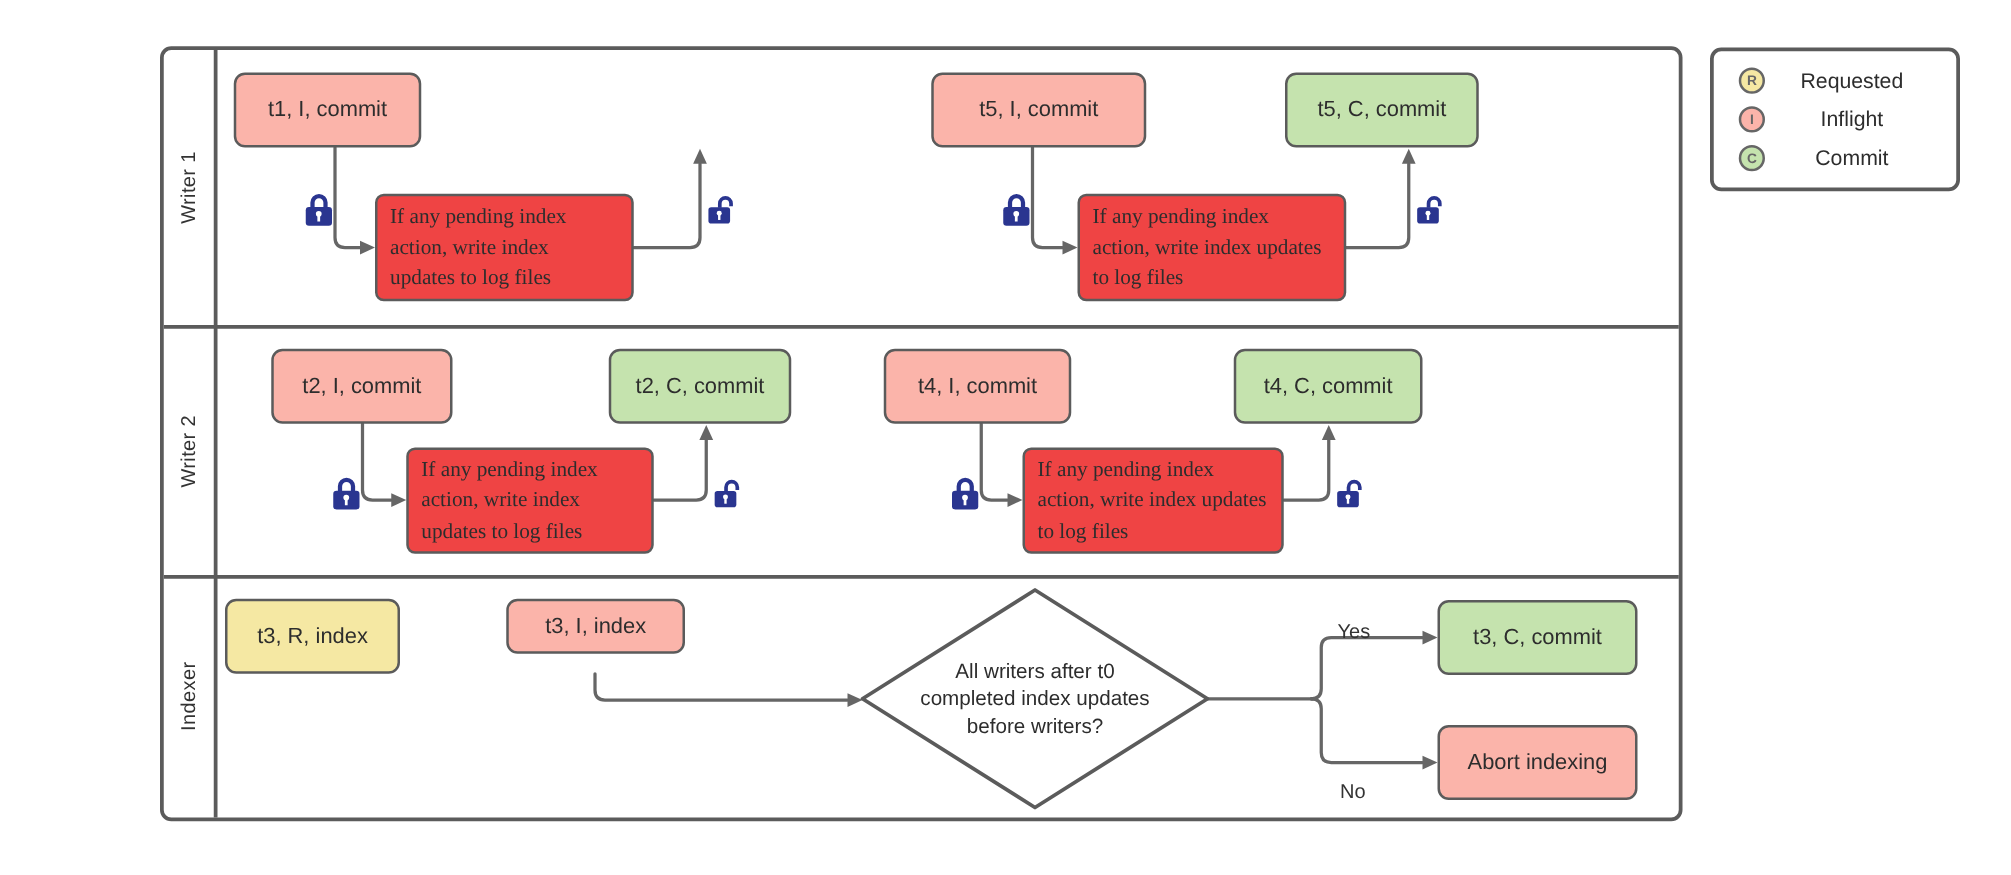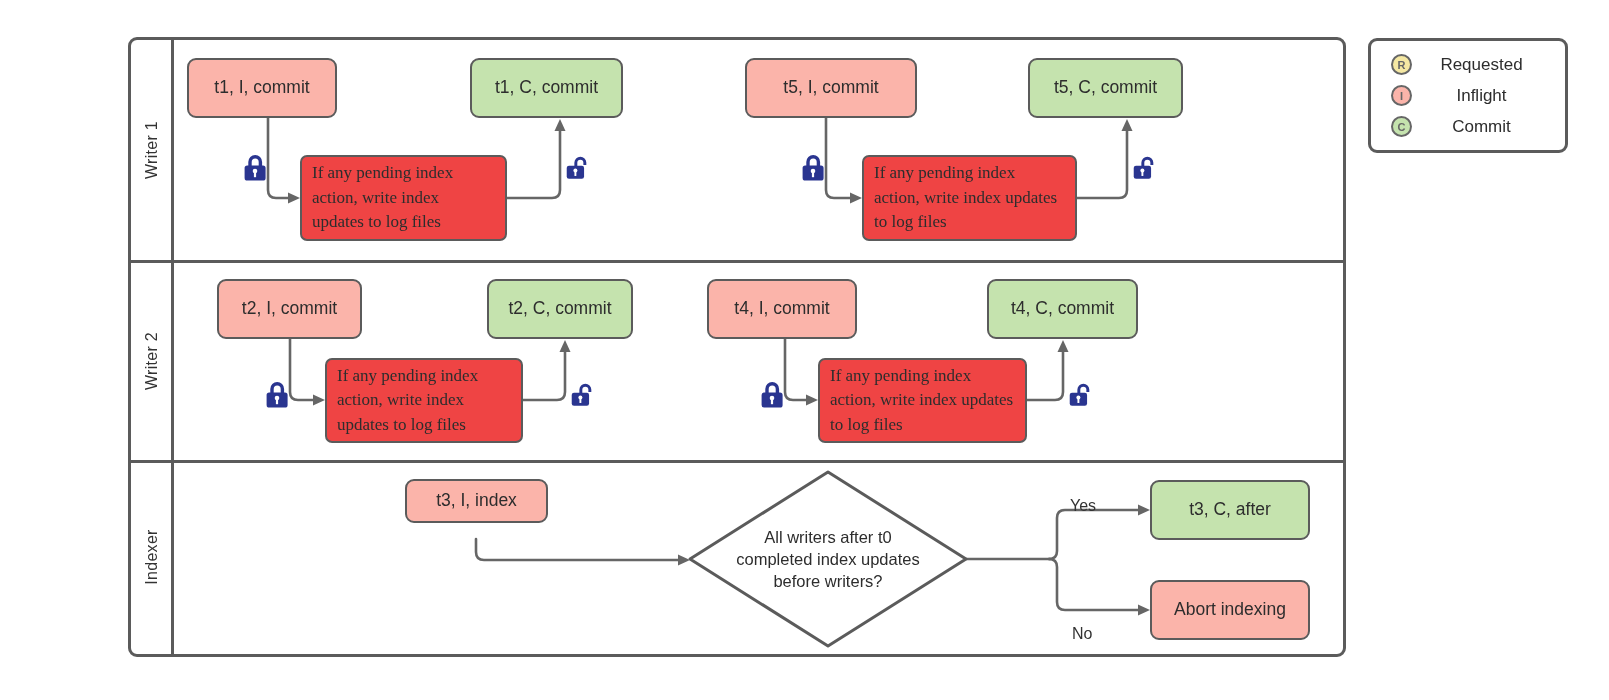--- a/index.html
+++ b/index.html
@@ -116,45 +116,45 @@
   <div class="pool" style="left:128px;top:37px;width:1218px;height:620px">
     <div class="header-col"></div>
     <div class="lane-divider" style="top:220px"></div>
     <div class="lane-divider" style="top:420px"></div>
     <div class="lane-label" style="top:110px">Writer 1</div>
     <div class="lane-label" style="top:321px">Writer 2</div>
     <div class="lane-label" style="top:517px">Indexer</div>
   </div>
 
   <div class="node inflight" style="left:187px;top:58px;width:150px;height:60px">t1, I, commit</div>
-  <div class="node commit" style="left:470px;top:58px;width:153px;height:60px">t1, C, commit</div>
   <div class="node process" style="left:300px;top:155px;width:207px;height:86px">If any pending index action, write index updates to log files</div>
   <div class="node inflight" style="left:745px;top:58px;width:172px;height:60px">t5, I, commit</div>
   <div class="node commit" style="left:1028px;top:58px;width:155px;height:60px">t5, C, commit</div>
   <div class="node process" style="left:862px;top:155px;width:215px;height:86px">If any pending index action, write index updates to log files</div>
 
   <div class="node inflight" style="left:217px;top:279px;width:145px;height:60px">t2, I, commit</div>
   <div class="node commit" style="left:487px;top:279px;width:146px;height:60px">t2, C, commit</div>
   <div class="node process" style="left:325px;top:358px;width:198px;height:85px">If any pending index action, write index updates to log files</div>
   <div class="node inflight" style="left:707px;top:279px;width:150px;height:60px">t4, I, commit</div>
   <div class="node commit" style="left:987px;top:279px;width:151px;height:60px">t4, C, commit</div>
   <div class="node process" style="left:818px;top:358px;width:209px;height:85px">If any pending index action, write index updates to log files</div>
 
+  <div class="node requested" style="left:180px;top:479px;width:140px;height:60px">t3, R, index</div>
   <div class="node inflight" style="left:405px;top:479px;width:143px;height:44px">t3, I, index</div>
 
   <div class="decision-text" style="left:700px;top:526px;width:256px">
     <span>All writers after t0</span>
     <span>completed index updates</span>
     <span>before writers?</span>
   </div>
 
   <div class="branch-label" style="left:1070px;top:486px">Yes</div>
   <div class="branch-label" style="left:1072px;top:614px">No</div>
 
-  <div class="node commit" style="left:1150px;top:480px;width:160px;height:60px">t3, C, after</div>
+  <div class="node commit" style="left:1150px;top:480px;width:160px;height:60px">t3, C, commit</div>
   <div class="node inflight" style="left:1150px;top:580px;width:160px;height:60px">Abort indexing</div>
 
   <svg class="lock" style="left:242px;top:153px" viewBox="0 0 26 30">
     <path d="M8 13.5 V9 a5.2 5.2 0 0 1 10.4 0 V13.5" fill="none" stroke="#2a3590" stroke-width="3.4"></path>
     <rect x="2.6" y="12.5" width="21" height="15" rx="2.6" fill="#2a3590"></rect>
     <circle cx="13" cy="18" r="2.3" fill="#ffffff"></circle>
     <rect x="11.9" y="19" width="2.2" height="5.2" fill="#ffffff"></rect>
   </svg>
   <svg class="lock" style="left:565px;top:153px" viewBox="0 0 30 30">
     <path d="M12.5 13 V9 a5.2 5.2 0 0 1 10.4 0 V11.5" fill="none" stroke="#2a3590" stroke-width="3.4"></path>

